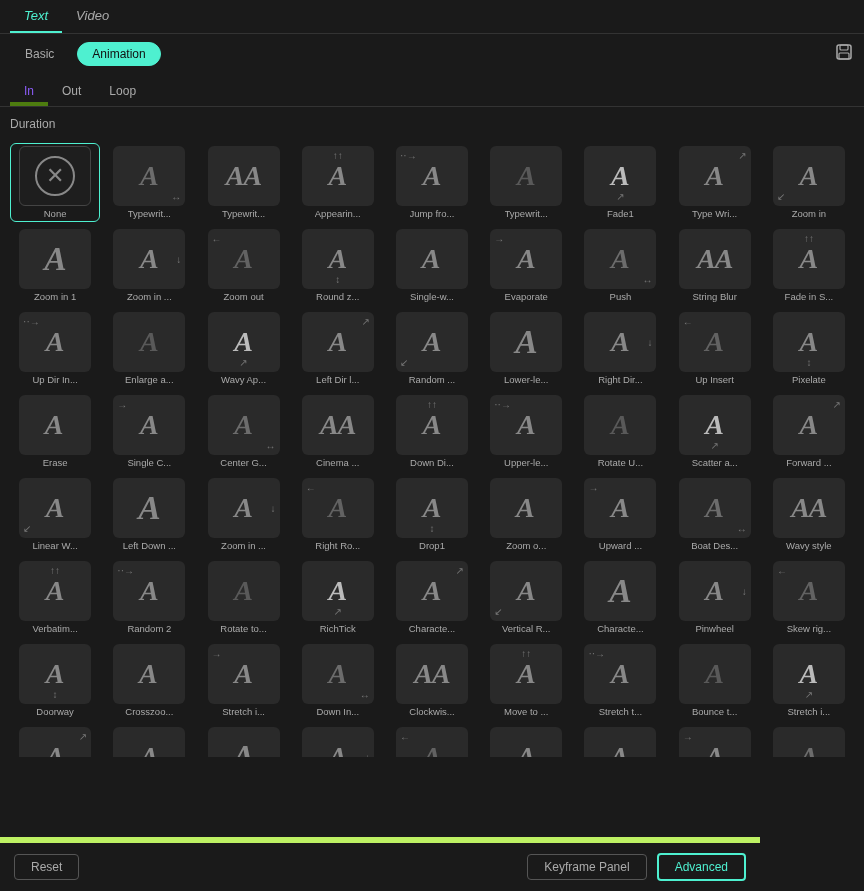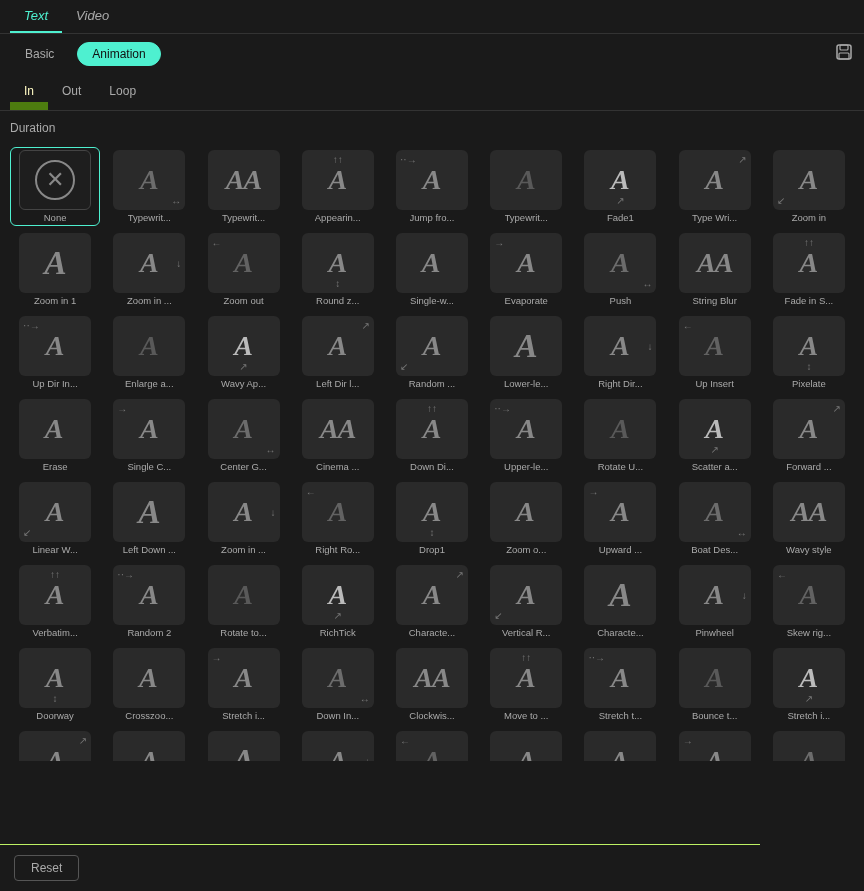--- a/index.html
+++ b/index.html
@@ -67,22 +67,22 @@
       border-bottom: 1px solid #333;
     }
     .anim-tab {
       padding: 4px 14px;
       cursor: pointer;
       color: #aaa;
       font-size: 12px;
       border-bottom: 2px solid transparent;
     }
     .anim-tab.active {
-      color: #fef9c3;
-      border-bottom: 8px solid #4d7c0f;
+      color: #8b5cf6;
+      border-bottom: 4px solid #4d7c0f;
     }
 
     
     .duration-section {
       padding: 10px 10px 6px;
       display: flex;
       flex-direction: column;
       gap: 11px;
     }
     .duration-label {
@@ -198,21 +198,21 @@
       font-size: 22px;
     }
 
     
     .bottom-bar {
       position: fixed;
       bottom: 0;
       left: 0;
       width: 760px;
       background: #1a1a1a;
-      border-top: 1px solid #bef264;
+      border-top: 6px solid #bef264;
       display: flex;
       align-items: center;
       justify-content: space-between;
       padding: 10px 14px;
     }
     .reset-btn {
       background: transparent;
       border: 1px solid #555;
       color: #aaa;
       padding: 5px 16px;
@@ -756,13 +756,17 @@
     <div class="anim-item">
       <div class="anim-thumb">
         <span class="letter" style="opacity:0.7;">A</span>
       </div>
       <div class="anim-label"></div>
     </div>
   </div>
 
 <div class="bottom-bar">
   <button class="reset-btn">Reset</button>
+  <div class="bottom-right">
+    <button class="keyframe-btn">Keyframe Panel</button>
+    <button class="advanced-btn">Advanced</button>
+  </div>
 </div>
 
 </body></html>

